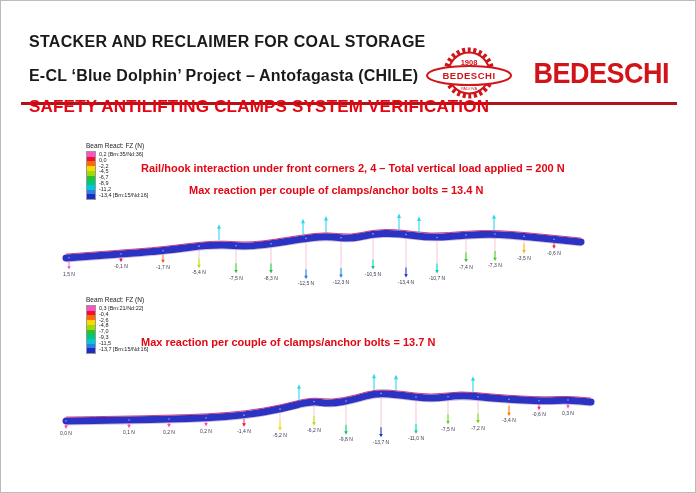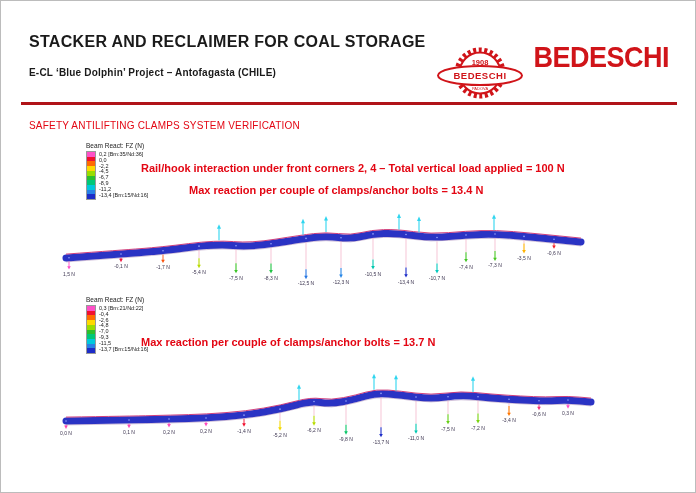--- a/index.html
+++ b/index.html
@@ -1,23 +1,23 @@
 <!DOCTYPE html>
 <html><head>
 <meta charset="utf-8">
 <style>
   html,body{margin:0;padding:0;background:#ffffff;}
   .frame{position:relative;width:694px;height:491px;border:1px solid #bcbcbc;background:#ffffff;
          font-family:"Liberation Sans",sans-serif;overflow:hidden;}
   .doc-title{position:absolute;left:28px;top:32px;font-size:16px;font-weight:bold;color:#1a1a1a;letter-spacing:.3px;}
-  .doc-subtitle{position:absolute;left:28px;top:66px;font-size:10px;font-weight:bold;color:#1a1a1a;letter-spacing:.2px;}
-  .logo{position:absolute;right:26px;top:42px;display:flex;gap:7px;}
+  .doc-subtitle{position:absolute;left:28px;top:66px;font-size:16px;font-weight:bold;color:#1a1a1a;letter-spacing:.2px;}
+  .logo{position:absolute;right:26px;top:42px;display:flex;align-items:center;gap:18px;}
   .wordmark{font-size:27px;font-weight:900;color:#d01419;letter-spacing:-.5px;transform:scaleY(1.08);}
   .rule{position:absolute;left:20px;top:101px;width:656px;height:3px;background:#b01318;}
-  .slide-title{position:absolute;left:28px;top:119px;font-size:10px;font-weight:normal;color:#e30613;letter-spacing:.2px;}
+  .slide-title{position:absolute;left:28px;top:96px;font-size:17px;font-weight:bold;color:#e30613;letter-spacing:.2px;}
   .legend{position:absolute;width:130px;}
   .legend-title{font-size:6.5px;color:#222;margin-bottom:2px;white-space:nowrap;}
   .legend-body{display:flex;gap:3px;}
   .colorbar{width:8px;height:47px;border:.5px solid #999;}
   .legend-entries{font-size:5.5px;line-height:5.8px;color:#222;white-space:nowrap;padding-top:1px;}
   .cap{position:absolute;font-size:11px;font-weight:bold;color:#e30613;white-space:nowrap;}
   .beam-svg{position:absolute;left:58px;width:585px;overflow:visible;}
   #beam-svg-0{top:208px;height:96px;}
   #beam-svg-1{top:352px;height:102px;}
   .lg0{left:85px;top:141px;} .lg1{left:85px;top:295px;}
@@ -54,21 +54,21 @@
         <div>0,0</div>
         <div>-2,2</div>
         <div>-4,5</div>
         <div>-6,7</div>
         <div>-8,9</div>
         <div>-11,2</div>
         <div>-13,4 [Bm:15/Nd:16]</div>
       </div>
     </div>
   </div>
-  <div class="cap" style="left:140px;top:161px;">Rail/hook interaction under front corners 2, 4 – Total vertical load applied = 100 N</div>
+  <div class="cap" style="left:140px;top:161px;">Rail/hook interaction under front corners 2, 4 – Total vertical load applied = 200 N</div>
   <div class="cap" style="left:140px;top:183px;padding-left:48px;">Max reaction per couple of clamps/anchor bolts = 13.4 N</div>
   <svg class="beam-svg" id="beam-svg-0" viewBox="0 0 585 96">
       <path d="M7,49 Q62,45 82,43.5 Q102,42 129.5,38.5 Q157,35 174.5,36.5 Q192,38 217,34 Q242,30 254.5,28.5 Q267,27 279.5,28.5 Q292,30 302,27.5 Q312,25 324.5,24.5 Q337,24 354.5,26.5 Q372,29 389.5,27.5 Q407,26 422,25.5 Q437,25 454.5,26.5 Q472,28 487,29.5 Q502,31 512,32 L522,33" fill="none" stroke="#2a33c4" stroke-width="7" stroke-linecap="round"></path>
       <path d="M7,45.1 Q62,41.1 82,39.6 Q102,38.1 129.5,34.6 Q157,31.1 174.5,32.6 Q192,34.1 217,30.1 Q242,26.1 254.5,24.6 Q267,23.1 279.5,24.6 Q292,26.1 302,23.6 Q312,21.1 324.5,20.6 Q337,20.1 354.5,22.6 Q372,25.1 389.5,23.6 Q407,22.1 422,21.6 Q437,21.1 454.5,22.6 Q472,24.1 487,25.6 Q502,27.1 512,28.1 L522,29.1" fill="none" stroke="#cc2d6e" stroke-width="0.9"></path>
       <path d="M7,52.9 Q62,48.9 82,47.4 Q102,45.9 129.5,42.4 Q157,38.9 174.5,40.4 Q192,41.9 217,37.9 Q242,33.9 254.5,32.4 Q267,30.9 279.5,32.4 Q292,33.9 302,31.4 Q312,28.9 324.5,28.4 Q337,27.9 354.5,30.4 Q372,32.9 389.5,31.4 Q407,29.9 422,29.4 Q437,28.9 454.5,30.4 Q472,31.9 487,33.4 Q502,34.9 512,35.9 L522,36.9" fill="none" stroke="#551a75" stroke-width="0.5" opacity="0.55"></path>
       <line x1="10" y1="52.68181818181818" x2="10" y2="58.623424021234236" stroke="rgb(255,80,200)" stroke-width="0.9"></line>
       <polygon points="8.2,57.22342402123424 11.8,57.22342402123424 10,60.623424021234236" fill="rgb(255,80,200)"></polygon>
       <text x="10" y="66.82342402123423" text-anchor="middle" font-size="5" fill="#3c3550">1,5 N</text>
       <circle cx="10" cy="48.78181818181818" r="0.8" fill="#9fb0ff" opacity="0.9"></circle>
       <line x1="62" y1="48.9" x2="62" y2="51.16277372262773" stroke="rgb(242,23,64)" stroke-width="0.9"></line>

